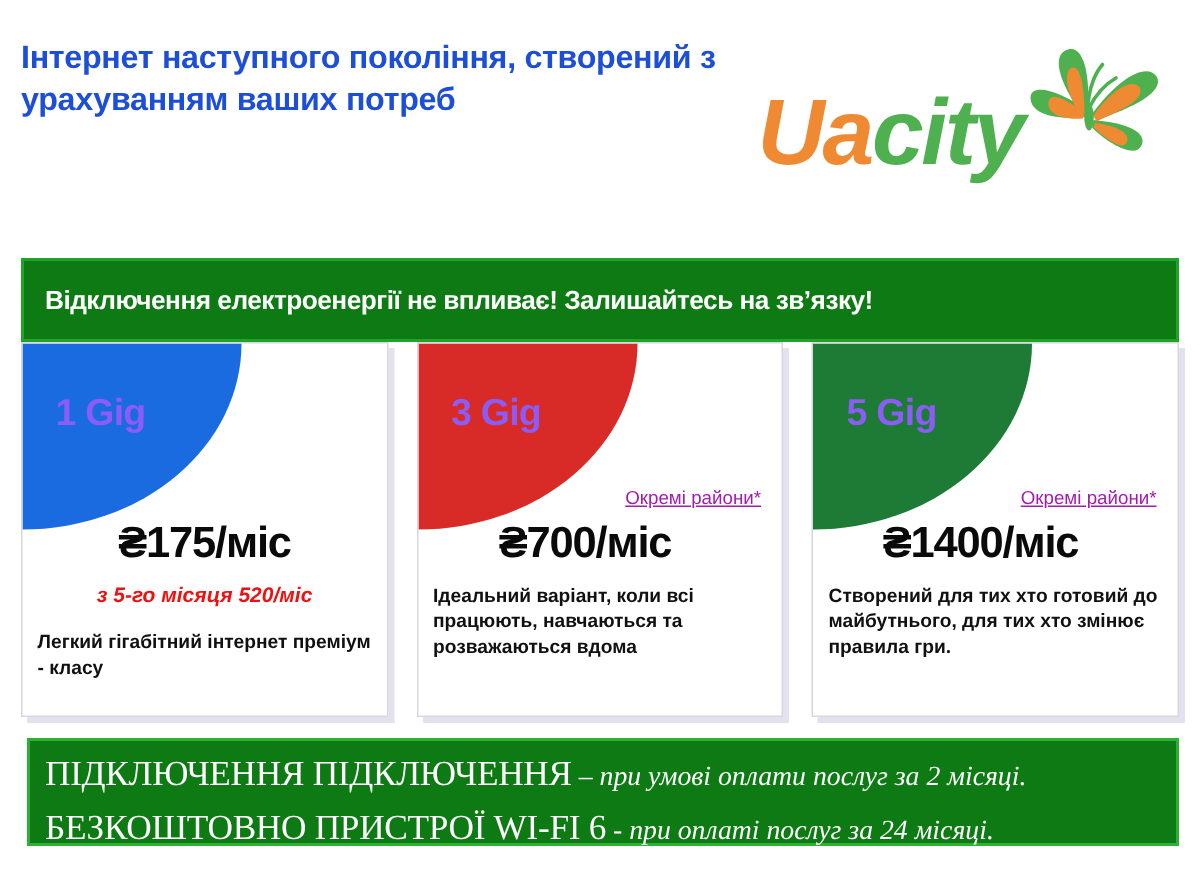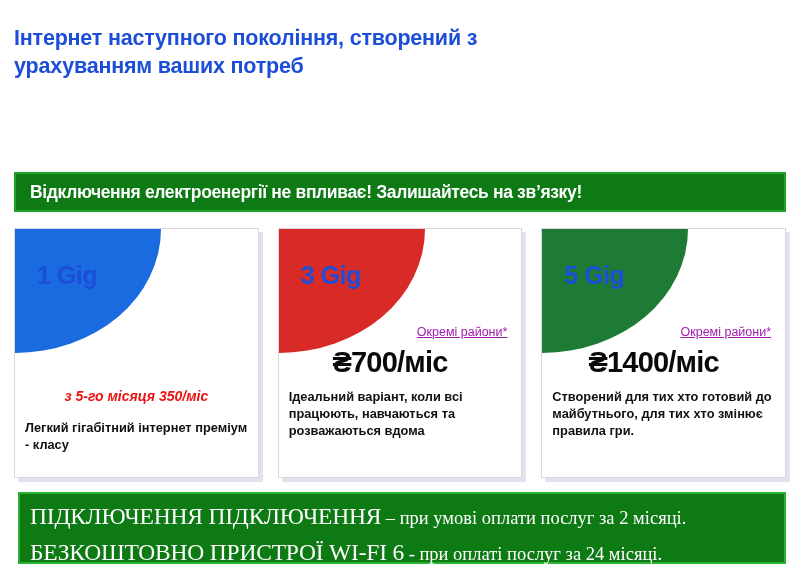--- a/index.html
+++ b/index.html
@@ -74,21 +74,21 @@
     width: 120px;
     height: 92px;
   }
 
   
   .banner-top {
     position: absolute;
     left: 14px;
     top: 172px;
     width: 772px;
-    height: 40px;
+    height: 56px;
     background: #0e7a14;
     border: 2px solid #21a32a;
     box-sizing: border-box;
     display: flex;
     align-items: center;
   }
   .banner-top-text {
     color: #ffffff;
     font-size: 17.5px;
     font-weight: bold;
@@ -121,21 +121,21 @@
     left: 0;
     top: 0;
     width: 146px;
     height: 124px;
     border-bottom-right-radius: 146px 124px;
   }
   .card-tier {
     position: absolute;
     left: 22px;
     top: 32px;
-    color: #1d4ed8;
+    color: #8b5cf6;
     font-size: 25px;
     font-weight: bold;
     letter-spacing: -0.5px;
     z-index: 2;
   }
   .card-note {
     position: absolute;
     right: 14px;
     top: 96px;
     font-size: 12.5px;
@@ -197,41 +197,59 @@
     white-space: nowrap;
     line-height: 1.52;
     font-size: 18px;
   }
   .bb-strong {
     font-size: 23.5px;
     letter-spacing: -0.2px;
   }
   .bb-rest {
     font-size: 18.5px;
+    font-style: italic;
   }
 </style>
 </head>
 <body>
 
 <div class="header">
   <div class="headline">Інтернет наступного покоління, створений з урахуванням ваших потреб</div>
 
+  <div class="logo">
+    <div class="logo-wordmark"><span class="logo-ua" style="color: rgb(239, 138, 51);">Ua</span><span class="logo-city" style="color: rgb(79, 176, 79);">city</span></div>
+    <svg class="logo-butterfly" viewBox="0 0 120 92">
+      <path d="M57 47 C40 24, 36 6, 47 3 C58 0, 62 22, 60 45 Z" fill="#4fb04f"></path>
+      <path d="M58 48 C38 50, 22 46, 22 35 C22 25, 42 30, 60 44 Z" fill="#4fb04f"></path>
+      <path d="M63 46 C82 20, 100 12, 106 21 C112 31, 90 42, 66 50 Z" fill="#4fb04f"></path>
+      <path d="M64 50 C86 52, 100 58, 96 67 C92 76, 74 66, 63 55 Z" fill="#4fb04f"></path>
+      <path d="M56 48 C45 32, 44 16, 50 15 C56 14, 58 31, 58 46 Z" fill="#ef8a33"></path>
+      <path d="M57 49 C43 50, 33 46, 34 38 C35 31, 47 36, 58 46 Z" fill="#ef8a33"></path>
+      <path d="M64 47 C78 27, 92 22, 95 29 C98 37, 81 44, 66 51 Z" fill="#ef8a33"></path>
+      <path d="M65 52 C80 54, 89 59, 86 65 C83 71, 72 62, 64 55 Z" fill="#ef8a33"></path>
+      <path d="M60 42 C61 30, 64 20, 70 13" stroke="#4fb04f" stroke-width="2.4" fill="none" stroke-linecap="round"></path>
+      <path d="M61 42 C66 32, 72 26, 79 22" stroke="#4fb04f" stroke-width="2.4" fill="none" stroke-linecap="round"></path>
+      <ellipse cx="61" cy="48" rx="3.2" ry="9" fill="#4fb04f"></ellipse>
+    </svg>
+  </div>
 </div>
 
 <div class="banner-top" style="background: rgb(14, 122, 20); border-color: rgb(33, 163, 42);">
   <div class="banner-top-text" style="color: rgb(255, 255, 255);">Відключення електроенергії не впливає! Залишайтесь на зв’язку!</div>
 </div>
 
 <div class="cards">
 
   <div class="card">
     <div class="card-quarter" style="background: rgb(26, 106, 224);"></div>
     <div class="card-tier">1 Gig</div>
     <div class="card-note"></div>
-    <div class="card-promo" style="color: rgb(238, 17, 17);">з 5-го місяця 350/міс</div>
+    <div class="card-price">₴175/міс</div>
+    <div class="card-promo" style="color: rgb(238, 17, 17);">з 5-го місяця 520/міс</div>
     <div class="card-desc">Легкий гігабітний інтернет преміум - класу</div>
   </div>
 
   <div class="card">
     <div class="card-quarter" style="background: rgb(216, 42, 39);"></div>
     <div class="card-tier">3 Gig</div>
     <div class="card-note">Окремі райони*</div>
     <div class="card-price offset-left">₴700/міс</div>
     <div class="card-promo" style="color: rgb(238, 17, 17);"></div>
     <div class="card-desc high">Ідеальний варіант, коли всі працюють, навчаються та розважаються вдома</div>

